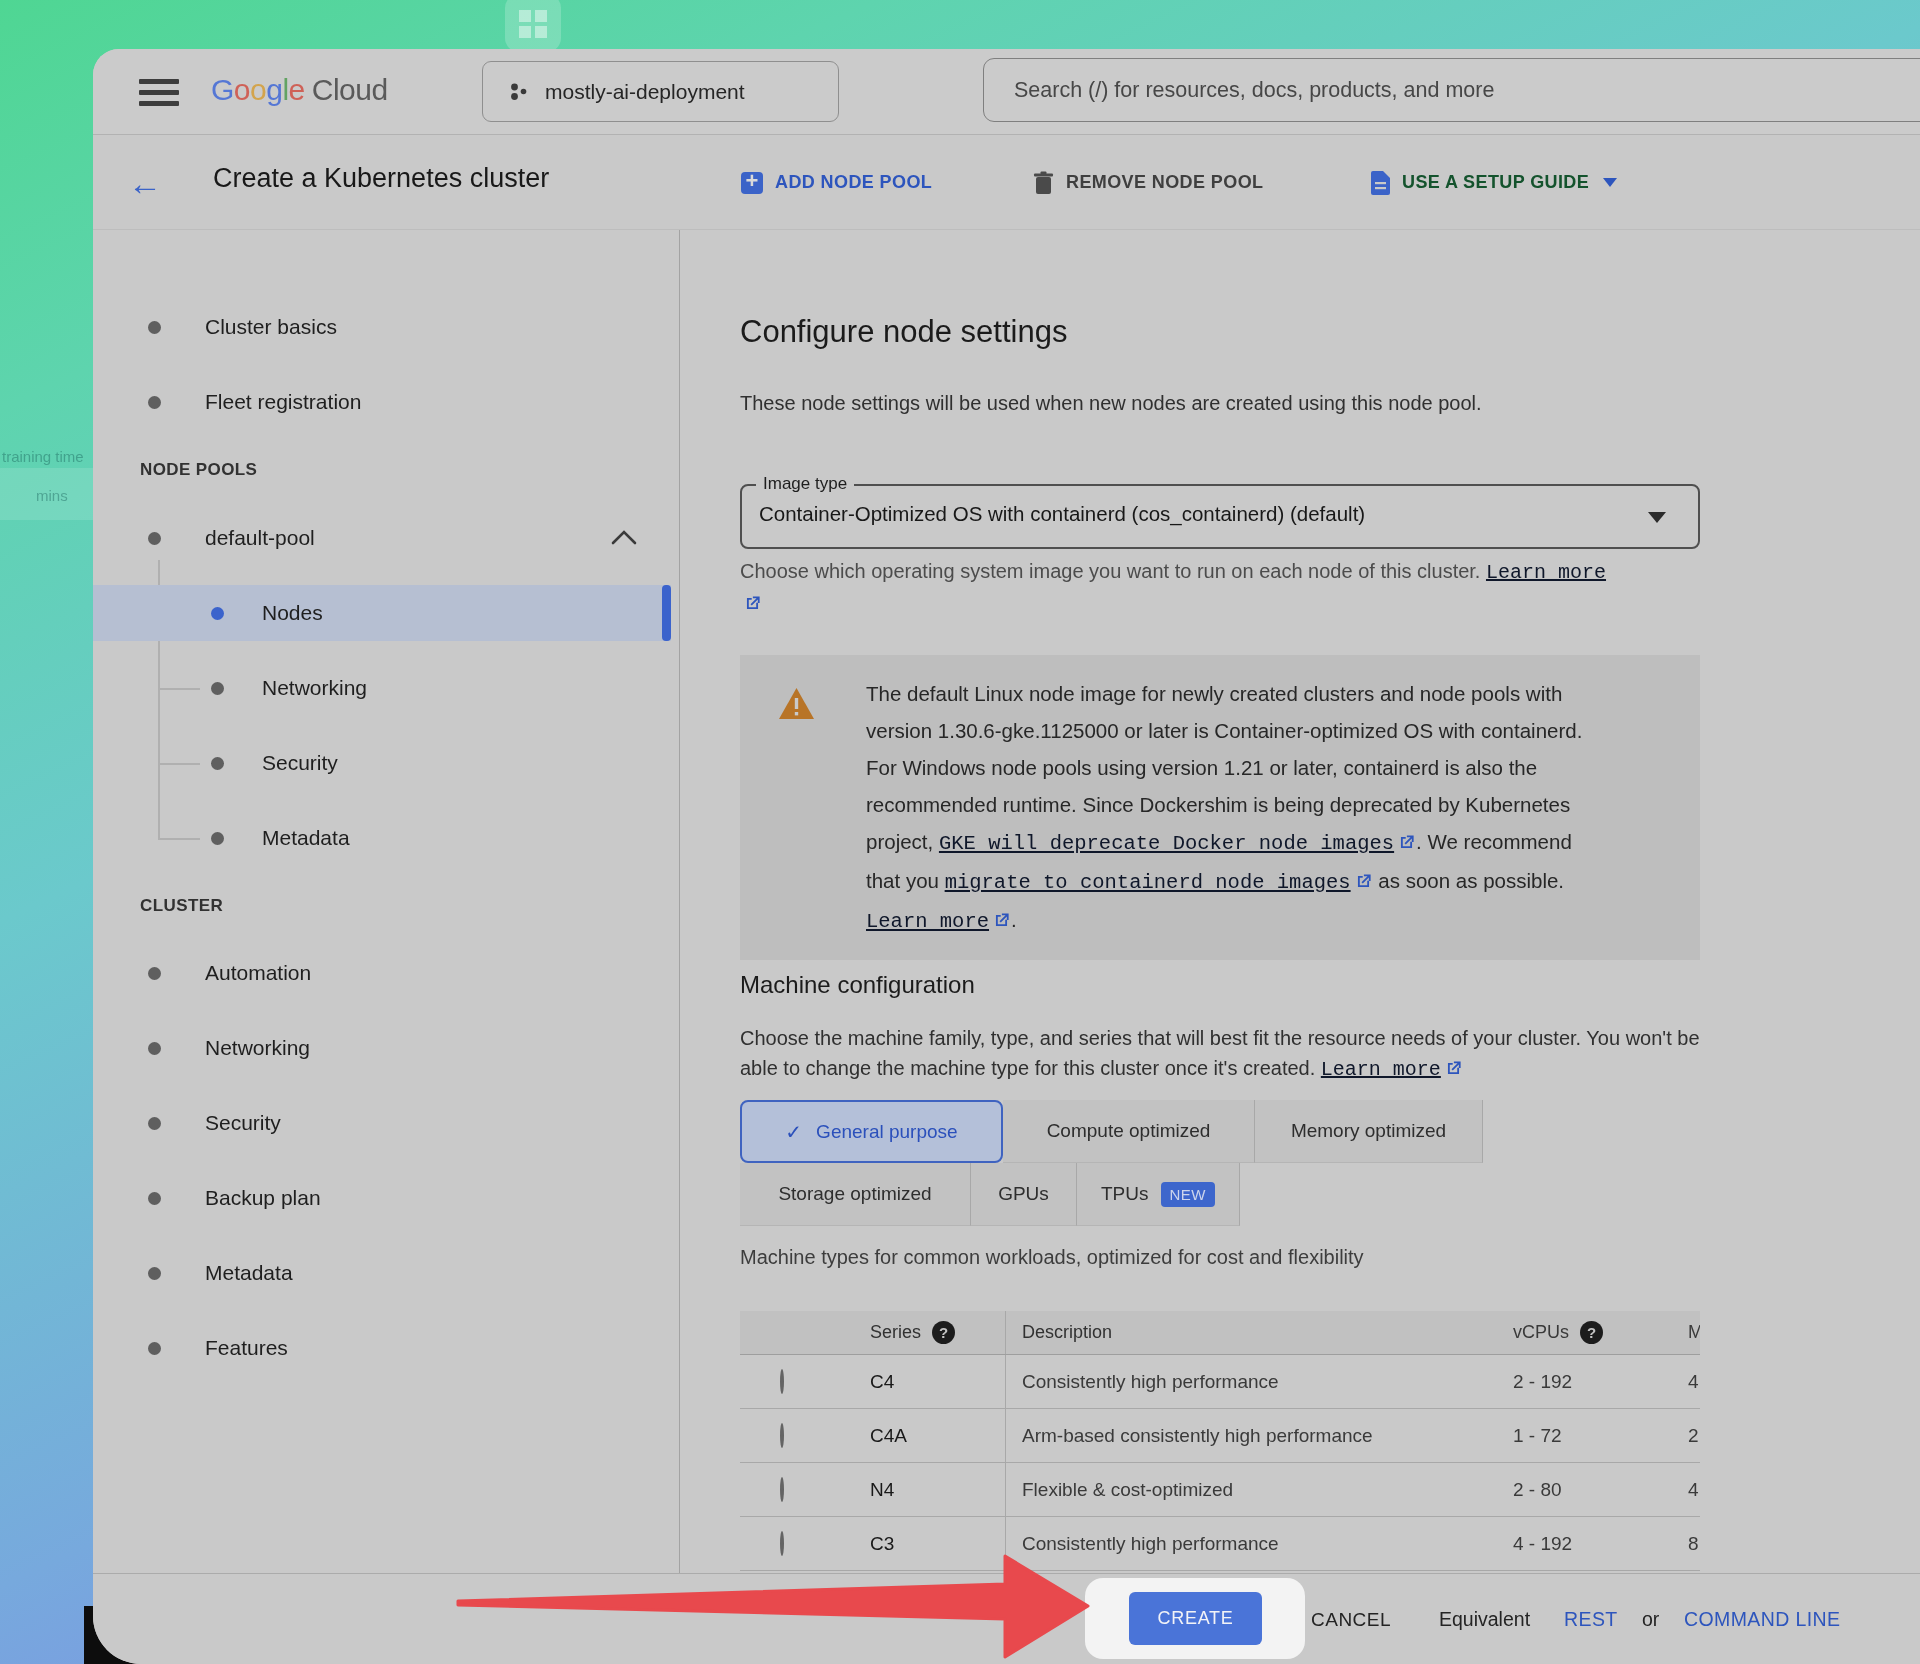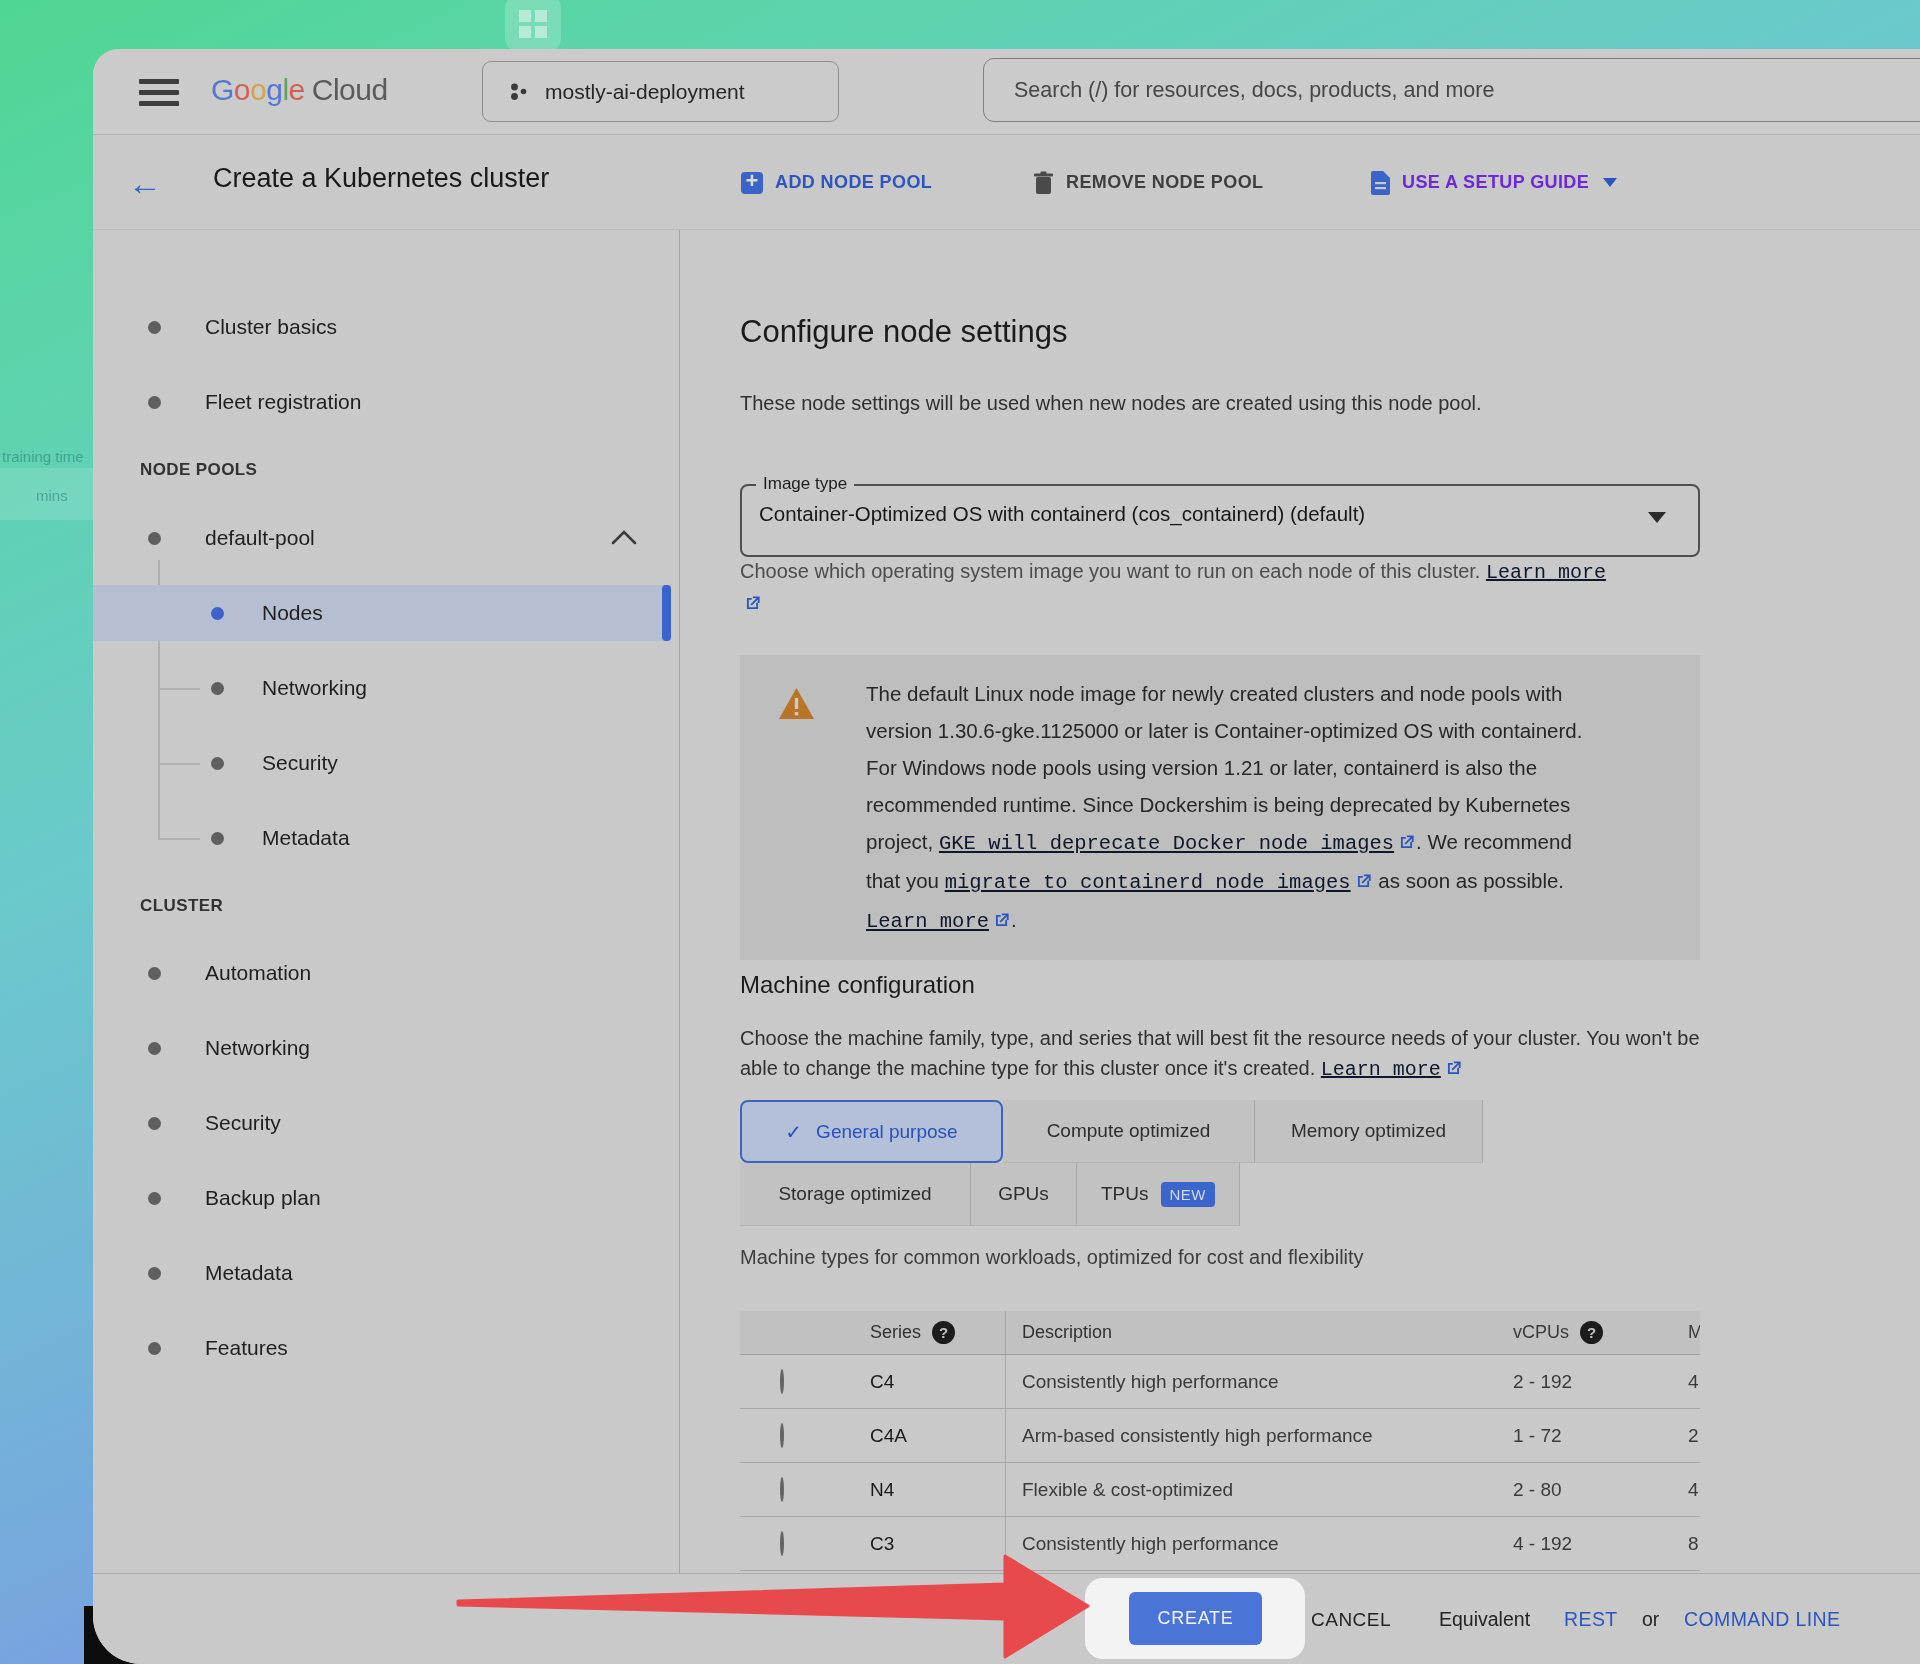--- a/index.html
+++ b/index.html
@@ -45,21 +45,21 @@
 
   
   .pagehead { left:0; top:86px; width:100%; height:95px; border-bottom:1px solid #bdbdbd; }
   .back-btn { left:30px; top:26px; width:44px; height:44px; color:#3b63c8; font-size:34px; display:flex;
               align-items:center; justify-content:center; cursor:pointer; }
   .page-title { left:120px; top:28px; font-size:27px; color:#191919; }
   .head-action { top:0; height:95px; display:flex; align-items:center; gap:12px; cursor:pointer;
                  font-size:18px; font-weight:bold; letter-spacing:0.4px; }
   .head-action.add { left:648px; color:#2d55bd; }
   .head-action.remove { left:940px; color:#3f3f3f; }
-  .head-action.guide { left:1278px; color:#6d28d9; }
+  .head-action.guide { left:1278px; color:#14532d; }
   .plusbox { width:22px; height:22px; background:#3b63c8; border-radius:4px; position:relative; }
   .plusbox::before { content:"+"; position:absolute; left:0; top:-2px; width:100%; height:100%;
                      color:#d9d9d9; font-size:22px; display:flex; align-items:center; justify-content:center; }
   .caret-down { width:0; height:0; border-left:7px solid transparent; border-right:7px solid transparent;
                 border-top:9px solid #2d55bd; margin-left:2px; }
 
   
   .body { left:0; top:181px; width:100%; height:1343px; overflow:hidden; }
   .sidebar { left:0; top:0; width:587px; height:100%; border-right:1.5px solid #a3a3a3; }
   .nav-row { position:absolute; left:0; width:587px; height:54px; display:flex; align-items:center; cursor:pointer; }
@@ -72,21 +72,21 @@
   .nav-selected { position:absolute; left:0; width:578px; height:56px; background:#b6bfd2; }
   .nav-selected-bar { position:absolute; left:569px; width:9px; height:56px; background:#3b63cc; border-radius:4px; }
   .tree-v { position:absolute; left:65px; top:330px; width:1.5px; height:278px; background:#b0b0b0; }
   .tree-h { position:absolute; left:65px; width:42px; height:1.5px; background:#b0b0b0; }
   .chevron-up { position:absolute; left:518px; top:18px; width:26px; height:16px; }
 
   
   .content { left:647px; top:0; width:960px; height:1343px; }
   .c-title { top:84px; font-size:31px; font-weight:500; color:#1b1b1b; }
   .c-sub { top:162px; font-size:20px; color:#303030; }
-  .field { top:254px; left:0; width:960px; height:73px; border:2px solid #4f4f4f; border-radius:8px; cursor:pointer; }
+  .field { top:254px; left:0; width:960px; height:65px; border:2px solid #4f4f4f; border-radius:8px; cursor:pointer; }
   .field-label { position:absolute; left:14px; top:-12px; background:#c9c9c9; padding:0 7px; font-size:17px;
                  font-weight:500; color:#1e1e1e; }
   .field-value { position:absolute; left:17px; top:16px; font-size:20.5px; color:#181818; }
   .field-caret { position:absolute; right:32px; top:26px; width:0; height:0; border-left:9px solid transparent;
                  border-right:9px solid transparent; border-top:11px solid #2b2b2b; }
   .help-p { top:326px; width:880px; font-size:20px; line-height:31px; color:#4c4c4c; }
   a.lnk { color:#0f172a; text-decoration:underline; cursor:pointer;font-family:Liberation Mono, monospace; }
   .ext { width:19px; height:19px; vertical-align:-3px; margin-left:3px; }
   .warnbox { top:425px; left:0; width:960px; background:#bebebe; padding:20px 40px 20px 126px; }
   .warn-icon { position:absolute; left:38px; top:32px; width:37px; height:34px; }

